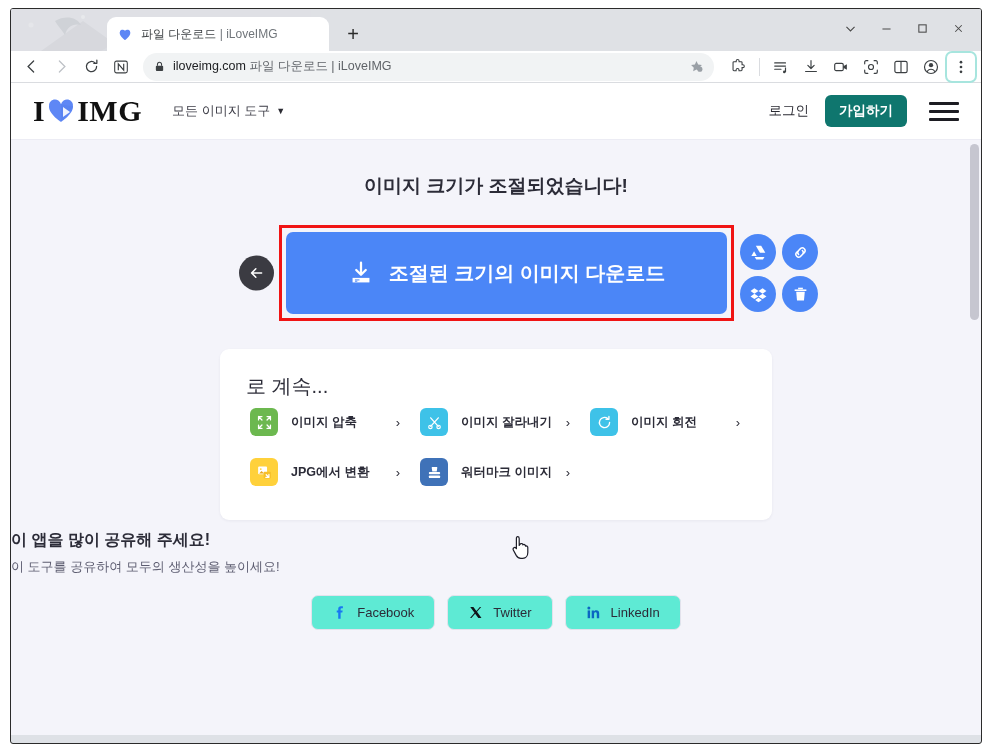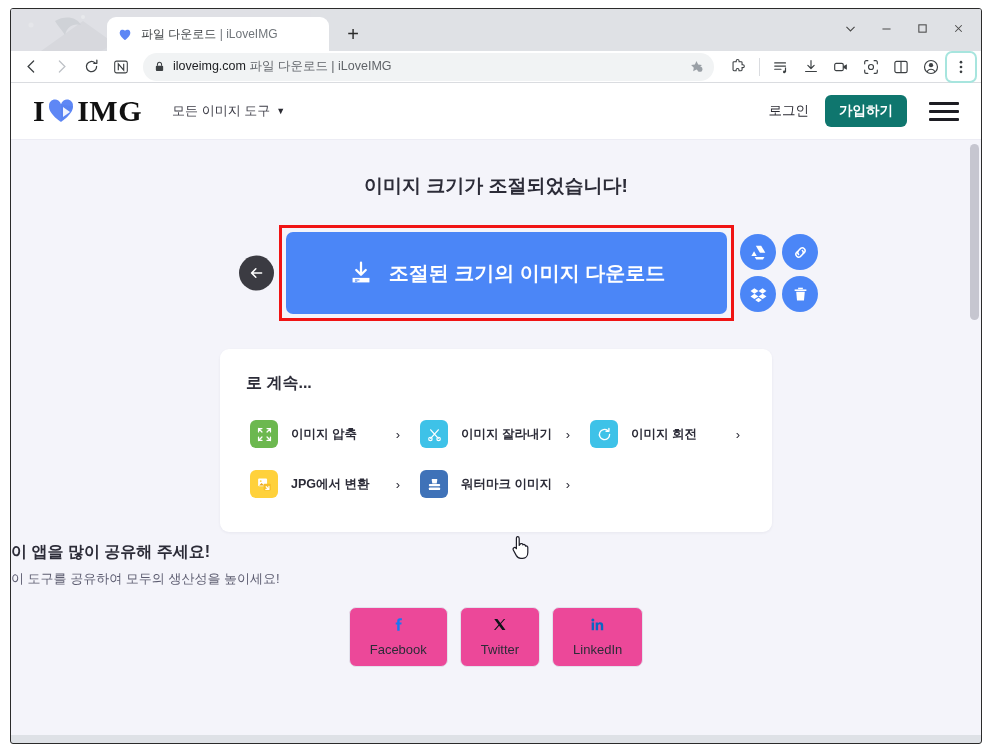--- a/index.html
+++ b/index.html
@@ -231,22 +231,22 @@
   
   .continue-card {
     width: 552px;
     margin: 28px auto 0;
     background: #ffffff;
     border-radius: 9px;
     padding: 24px 26px 26px;
     box-shadow: 0 1px 3px rgba(30,30,60,.06);
   }
   .continue-title {
-    font-size: 16px; font-weight: bold; color: #2c2c38;
-    margin-bottom: 18px;
+    font-size: 20px; font-weight: normal; color: #2c2c38;
+    margin-bottom: 0;
   }
   .tool-grid {
     display: grid;
     grid-template-columns: 1fr 1fr 1fr;
     row-gap: 6px;
     column-gap: 10px;
   }
   .tool-item {
     display: flex; align-items: center;
     gap: 13px;
@@ -264,26 +264,26 @@
 
   
   .share-block { text-align: left; margin-top: 10px; }
   .share-title { font-size: 16px; font-weight: bold; color: #2c2c38; }
   .share-sub { font-size: 13px; color: #5c5c70; margin-top: 7px; }
   .share-buttons {
     display: flex; justify-content: center; gap: 12px;
     margin-top: 19px;
   }
   .share-btn {
-    background: #ec4899;
+    background: #5eead4;
     border: 1px solid #e2e2ec;
     border-radius: 7px;
     padding: 9px 20px;
     display: flex; align-items: center; gap: 10px;
-    font-size: 13px; color: #2c2c38; flex-direction: column;
+    font-size: 13px; color: #2c2c38;
   }
 </style>
 </head>
 <body>
 
 <div class="browser-window">
 
   <div class="tabstrip">
     <svg class="theme-art" viewBox="0 0 300 42">
       <rect width="300" height="42" fill="#dfe1e5"></rect>

